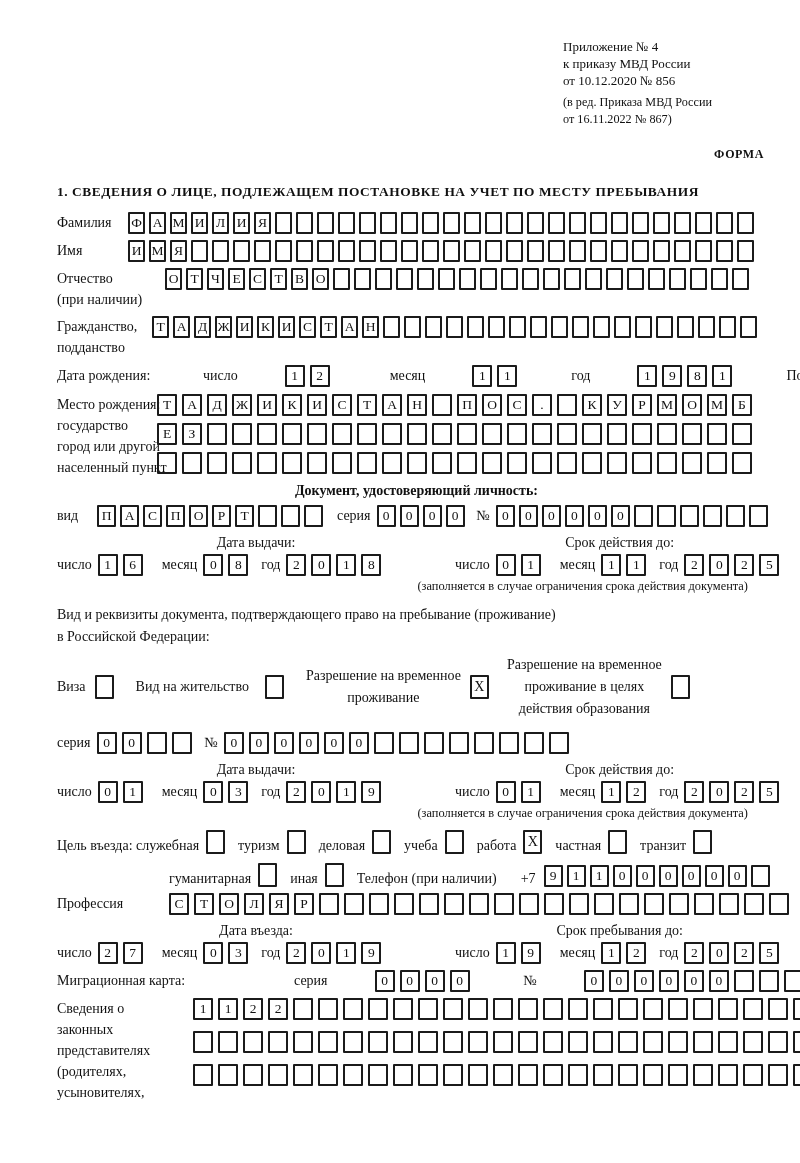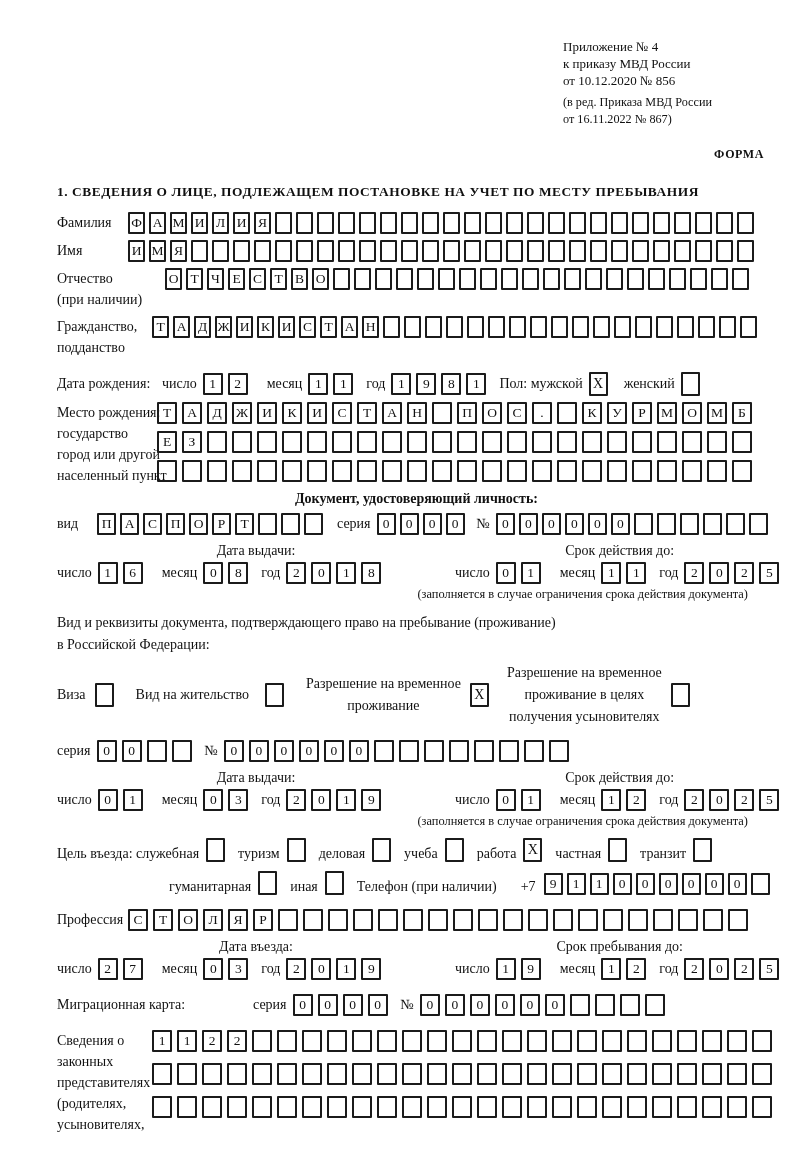--- a/index.html
+++ b/index.html
@@ -17,21 +17,21 @@
   .forma { text-align:right; font-weight:bold; font-size:12px; letter-spacing:.6px; margin:20px 12px 0 0; }
 
   .title { text-align:center; font-weight:bold; font-size:15.2px; line-height:1.5; margin-top:14px; }
   .blank { display:inline-block; width:52px; height:4px; border-bottom:2px solid #333; margin-left:8px; }
 
   .sheading { font-weight:bold; font-size:13.4px; letter-spacing:.55px; margin-top:22px; white-space:nowrap; }
 
   
   .frow { display:flex; align-items:center; margin-top:6px; white-space:nowrap; }
   .frow.top { align-items:flex-start; }
-  .mt10 { margin-top:14px; } .mt12 { margin-top:12px; }
+  .mt10 { margin-top:6px;gap:41px; } .mt12 { margin-top:12px; }
   .flabel { flex-shrink:0; line-height:1.5; }
   .w71 { width:71px; } .w95 { width:95px; } .w100 { width:100px; } .w108 { width:108px; } .w105 { width:105px; } .w150 { width:150px; }
 
   
   .cells { white-space:nowrap; line-height:0; flex-shrink:0; }
   .cell {
     display:inline-block; width:17px; height:22px; border:2px solid #1b1b1b; border-radius:1px;
     margin-right:4px; text-align:center; font-size:13.5px; line-height:18px; vertical-align:top;
     font-family:"Liberation Serif","DejaVu Serif",serif;
   }
@@ -191,21 +191,21 @@
     <span class="ptxt" style="margin-left:22px;">Вид на жительство</span>
     <span class="cb" style="margin-left:16px;"></span>
     <span class="pcol" style="margin-left:22px;">
       <div>Разрешение на временное</div>
       <div>проживание</div>
     </span>
     <span class="cb">X</span>
     <span class="pcol" style="margin-left:18px;">
       <div>Разрешение на временное</div>
       <div>проживание в целях</div>
-      <div>получения усыновителях</div>
+      <div>действия образования</div>
     </span>
     <span class="cb"></span>
   </div>
 
   <div class="frow mt12">
     <span class="dlab">серия</span>
     <span class="cells wide"><span class="cell">0</span><span class="cell">0</span><span class="cell"></span><span class="cell"></span></span>
     <span class="dlab ml8">№</span>
     <span class="cells wide"><span class="cell">0</span><span class="cell">0</span><span class="cell">0</span><span class="cell">0</span><span class="cell">0</span><span class="cell">0</span><span class="cell"></span><span class="cell"></span><span class="cell"></span><span class="cell"></span><span class="cell"></span><span class="cell"></span><span class="cell"></span><span class="cell"></span></span>
   </div>

